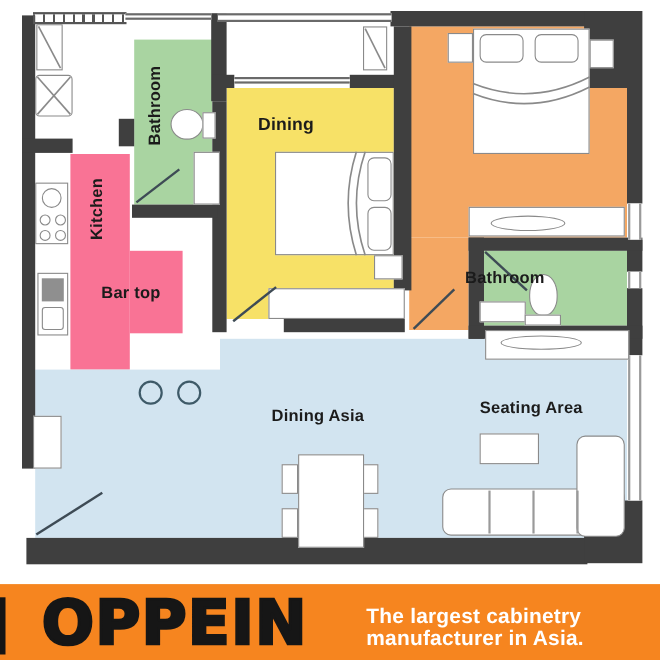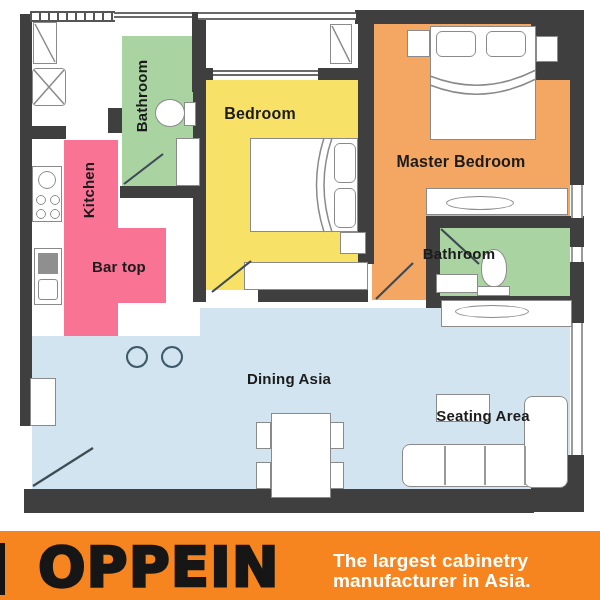--- a/index.html
+++ b/index.html
@@ -145,25 +145,24 @@
       <path d="M430,76 Q483,97 536,70"></path>
       <path d="M430,85 Q483,106 536,79"></path>
       <path d="M332,138 Q316,185 332,232"></path>
       <path d="M324,138 Q309,185 324,232"></path>
     </g>
   </svg>
 
   <div class="lbl vert" style="left:141px;top:96px;">Bathroom</div>
   <div class="lbl vert" style="left:88px;top:190px;">Kitchen</div>
   <div class="lbl" style="left:119px;top:266px;">Bar top</div>
-  <div class="lbl big" style="left:260px;top:114px;">Bedroom</div>
-  <div class="lbl big" style="left:461px;top:162px;">Master Bedroom</div>
+  <div class="lbl big" style="left:260px;top:114px;">Dining</div>
   <div class="lbl" style="left:459px;top:253px;">Bathroom</div>
   <div class="lbl" style="left:289px;top:378px;">Dining Asia</div>
-  <div class="lbl" style="left:483px;top:371px;margin-top:44px;">Seating Area</div>
+  <div class="lbl" style="left:483px;top:371px;">Seating Area</div>
 
   <div id="banner" style="background-color: rgb(246, 133, 31);"></div>
   <div class="abs" style="left:0;top:543px;width:5px;height:52px;background:#141414;"></div>
   <div id="brand">OPPEIN</div>
   <div id="tagline">
     <div>The largest cabinetry</div>
     <div>manufacturer in Asia.</div>
   </div>
 
 </div>

